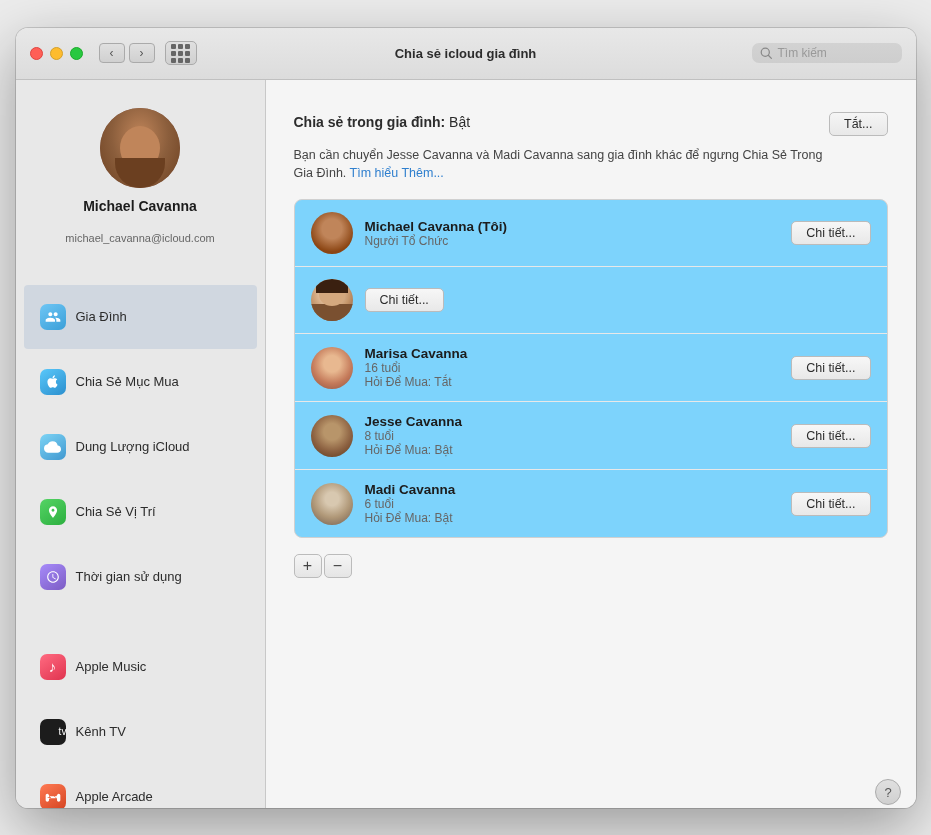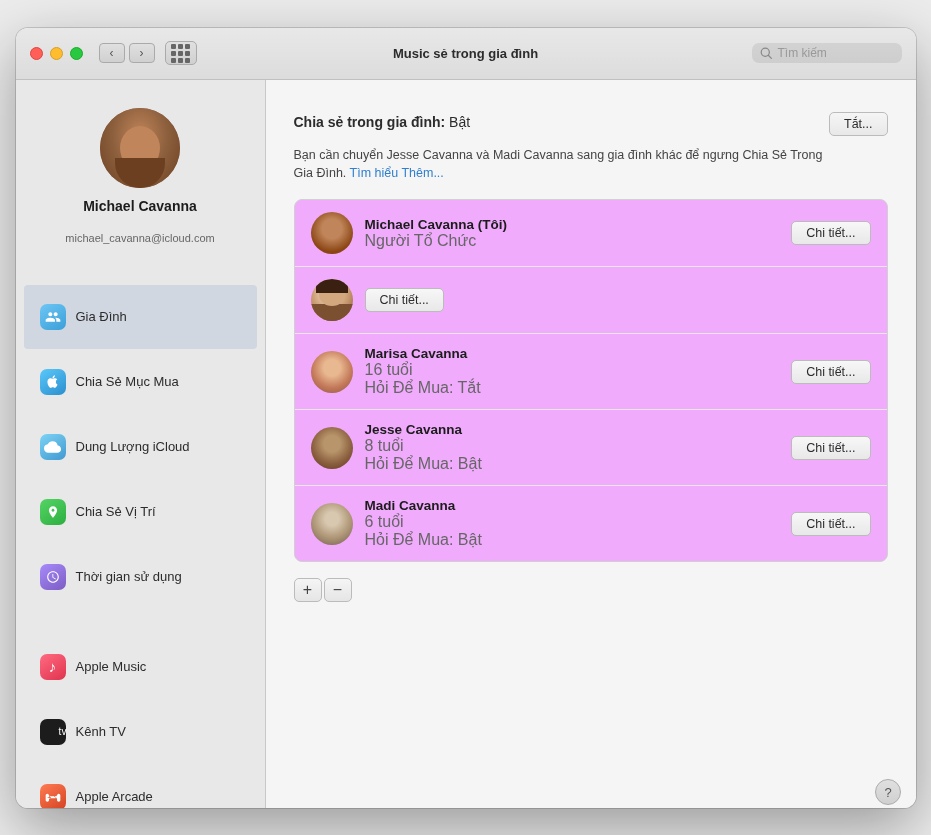--- a/index.html
+++ b/index.html
@@ -269,21 +269,21 @@
       border-radius: 5px;
       padding: 4px 14px;
       font-size: 12.5px;
       color: #2c2c2c;
       cursor: pointer;
       white-space: nowrap;
       flex-shrink: 0;
     }
     
     .members-box {
-      background: #f0abfc;
+      background: #7dd3fc;
       border-radius: 8px;
       border: 1px solid #d0d0d0;
       overflow: hidden;
       margin-bottom: 16px;
     }
     .member-row {
       display: flex;
       align-items: center;
       padding: 12px 16px;
       border-bottom: 1px solid #e8e8e8;
@@ -301,21 +301,21 @@
     }
     .member-info {
       flex: 1;
     }
     .member-name {
       font-size: 13.5px;
       font-weight: 600;
       color: #1c1c1c;
     }
     .member-role {
-      font-size: 16px;
+      font-size: 12px;
       color: #666;
     }
     .chi-tiet-button {
       background: linear-gradient(180deg, #f7f7f7, #e8e8e8);
       border: 1px solid #bbb;
       border-radius: 5px;
       padding: 4px 14px;
       font-size: 12.5px;
       color: #2c2c2c;
       cursor: pointer;
@@ -389,21 +389,21 @@
               <div class="grid-dot"></div>
             <div class="grid-dot"></div>
               <div class="grid-dot"></div>
               <div class="grid-dot"></div>
             <div class="grid-dot"></div>
               <div class="grid-dot"></div>
               <div class="grid-dot"></div>
           </div>
         </div>
       </div>
-      <div class="titlebar-title">Music sẻ trong gia đình</div>
+      <div class="titlebar-title">Chia sẻ icloud gia đình</div>
       <div class="search-box">
         <svg viewBox="0 0 16 16">
           <circle cx="6.5" cy="6.5" r="5" fill="none" stroke="#888" stroke-width="1.5"></circle>
           <line x1="10.5" y1="10.5" x2="14" y2="14" stroke="#888" stroke-width="1.5" stroke-linecap="round"></line>
         </svg>
         <span class="search-placeholder">Tìm kiếm</span>
       </div>
     </div>
 
     <div class="main-content">

